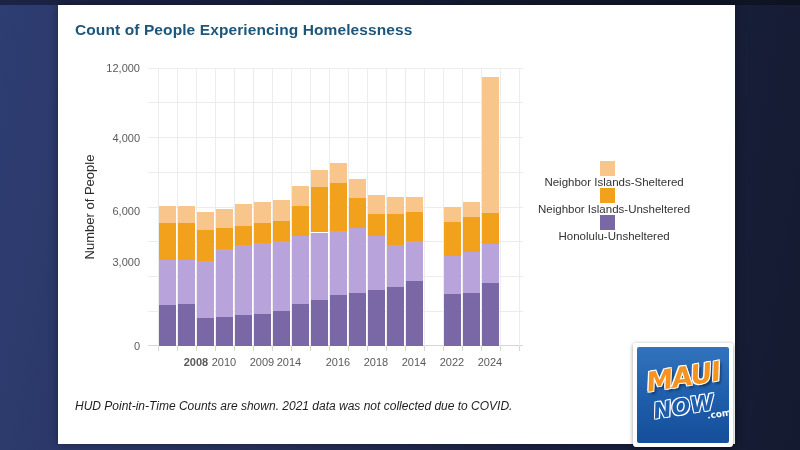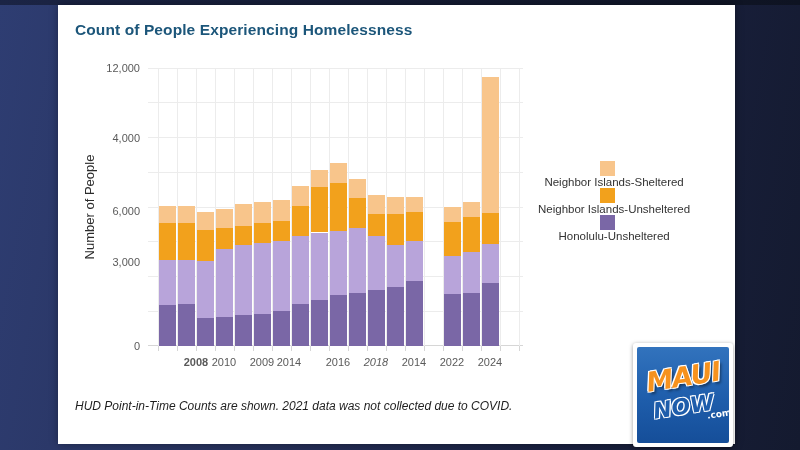--- a/index.html
+++ b/index.html
@@ -110,21 +110,21 @@
     <div class="ytick-label" style="top: 271px;">0</div>
     <div class="ytick-label" style="top: 187px;">3,000</div>
     <div class="ytick-label" style="top: 136px;">6,000</div>
     <div class="ytick-label" style="top: 62.5px;">4,000</div>
     <div class="ytick-label" style="top: -7px;">12,000</div>
     <div class="xtick-label" style="left: 28px; font-weight: bold;">2008</div>
     <div class="xtick-label" style="left: 56px;">2010</div>
     <div class="xtick-label" style="left: 94px;">2009</div>
     <div class="xtick-label" style="left: 121px;">2014</div>
     <div class="xtick-label" style="left: 170px;">2016</div>
-    <div class="xtick-label" style="left: 208px; font-style: italic;">2018</div>
+    <div class="xtick-label" style="left: 208px;">2018</div>
     <div class="xtick-label" style="left: 246px;">2014</div>
     <div class="xtick-label" style="left: 284px;">2022</div>
     <div class="xtick-label" style="left: 322px;">2024</div>
     <div class="bar-seg" style="left: 10.5px; bottom: 0px; height: 40.5417px; background: rgb(122, 103, 166);"></div>
     <div class="bar-seg" style="left: 10.5px; bottom: 40.5417px; height: 45.175px; background: rgb(184, 164, 218);"></div>
     <div class="bar-seg" style="left: 10.5px; bottom: 85.7167px; height: 37.0667px; background: rgb(242, 161, 28);"></div>
     <div class="bar-seg" style="left: 10.5px; bottom: 122.783px; height: 17.375px; background: rgb(248, 197, 139);"></div>
     <div class="bar-seg" style="left: 29.5px; bottom: 0px; height: 41.7px; background: rgb(122, 103, 166);"></div>
     <div class="bar-seg" style="left: 29.5px; bottom: 41.7px; height: 44.0167px; background: rgb(184, 164, 218);"></div>
     <div class="bar-seg" style="left: 29.5px; bottom: 85.7167px; height: 37.0667px; background: rgb(242, 161, 28);"></div>

